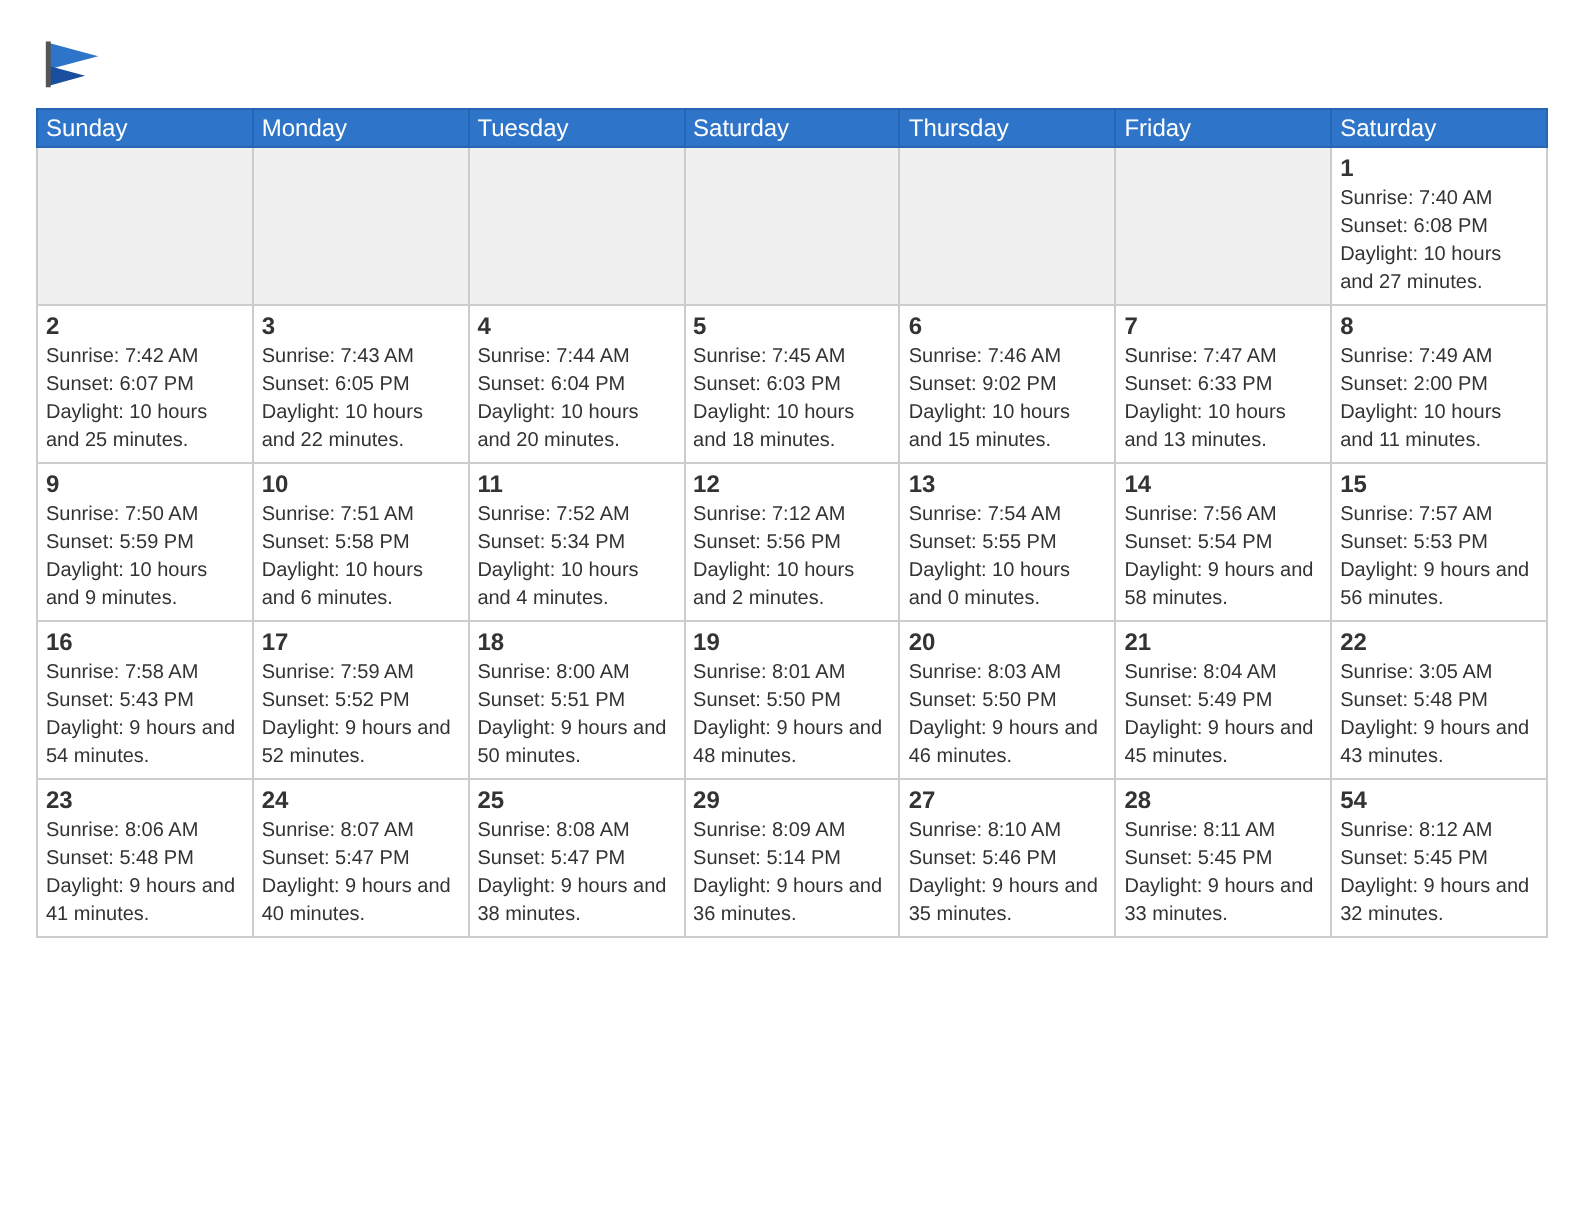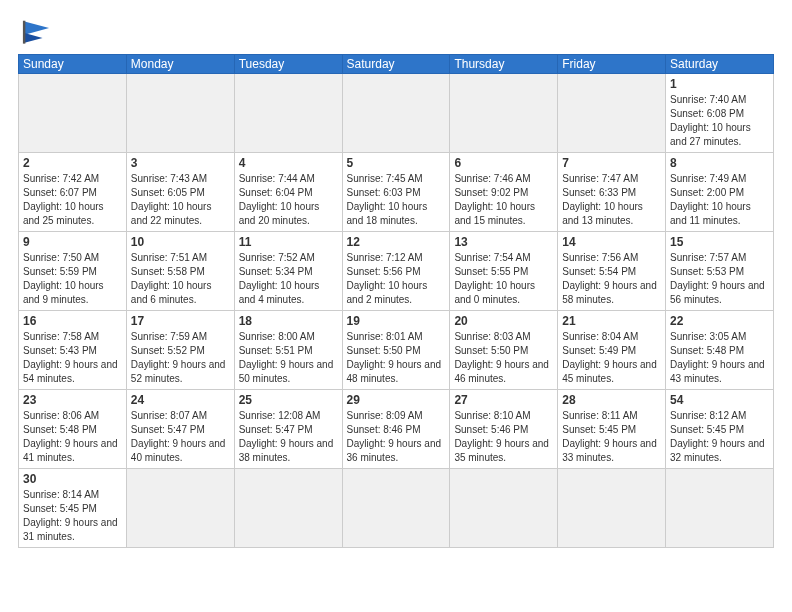--- a/index.html
+++ b/index.html
@@ -311,29 +311,29 @@
           </td>
           <td>
             <span class="day-number">24</span>
             <div class="day-info">Sunrise: 8:07 AM
 Sunset: 5:47 PM
 Daylight: 9 hours
 and 40 minutes.</div>
           </td>
           <td>
             <span class="day-number">25</span>
-            <div class="day-info">Sunrise: 12:08 AM
+            <div class="day-info">Sunrise: 8:08 AM
 Sunset: 5:47 PM
 Daylight: 9 hours
 and 38 minutes.</div>
           </td>
           <td>
             <span class="day-number">29</span>
             <div class="day-info">Sunrise: 8:09 AM
-Sunset: 8:46 PM
+Sunset: 5:14 PM
 Daylight: 9 hours
 and 36 minutes.</div>
           </td>
           <td>
             <span class="day-number">27</span>
             <div class="day-info">Sunrise: 8:10 AM
 Sunset: 5:46 PM
 Daylight: 9 hours
 and 35 minutes.</div>
           </td>
@@ -344,31 +344,16 @@
 Daylight: 9 hours
 and 33 minutes.</div>
           </td>
           <td>
             <span class="day-number">54</span>
             <div class="day-info">Sunrise: 8:12 AM
 Sunset: 5:45 PM
 Daylight: 9 hours
 and 32 minutes.</div>
           </td>
-        </tr>
-        <tr class="last-row">
-          <td>
-            <span class="day-number">30</span>
-            <div class="day-info">Sunrise: 8:14 AM
-Sunset: 5:45 PM
-Daylight: 9 hours
-and 31 minutes.</div>
-          </td>
-          <td class="empty"></td>
-          <td class="empty"></td>
-          <td class="empty"></td>
-          <td class="empty"></td>
-          <td class="empty"></td>
-          <td class="empty"></td>
         </tr>
       </tbody>
   </table>
 </div>
 
 </body></html>

